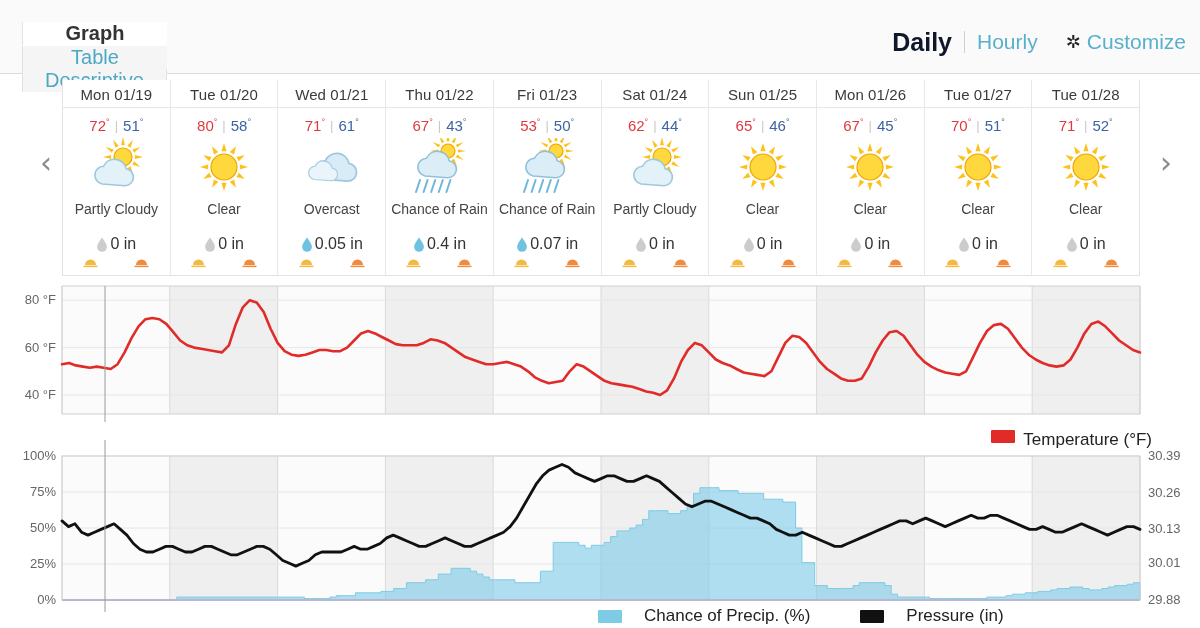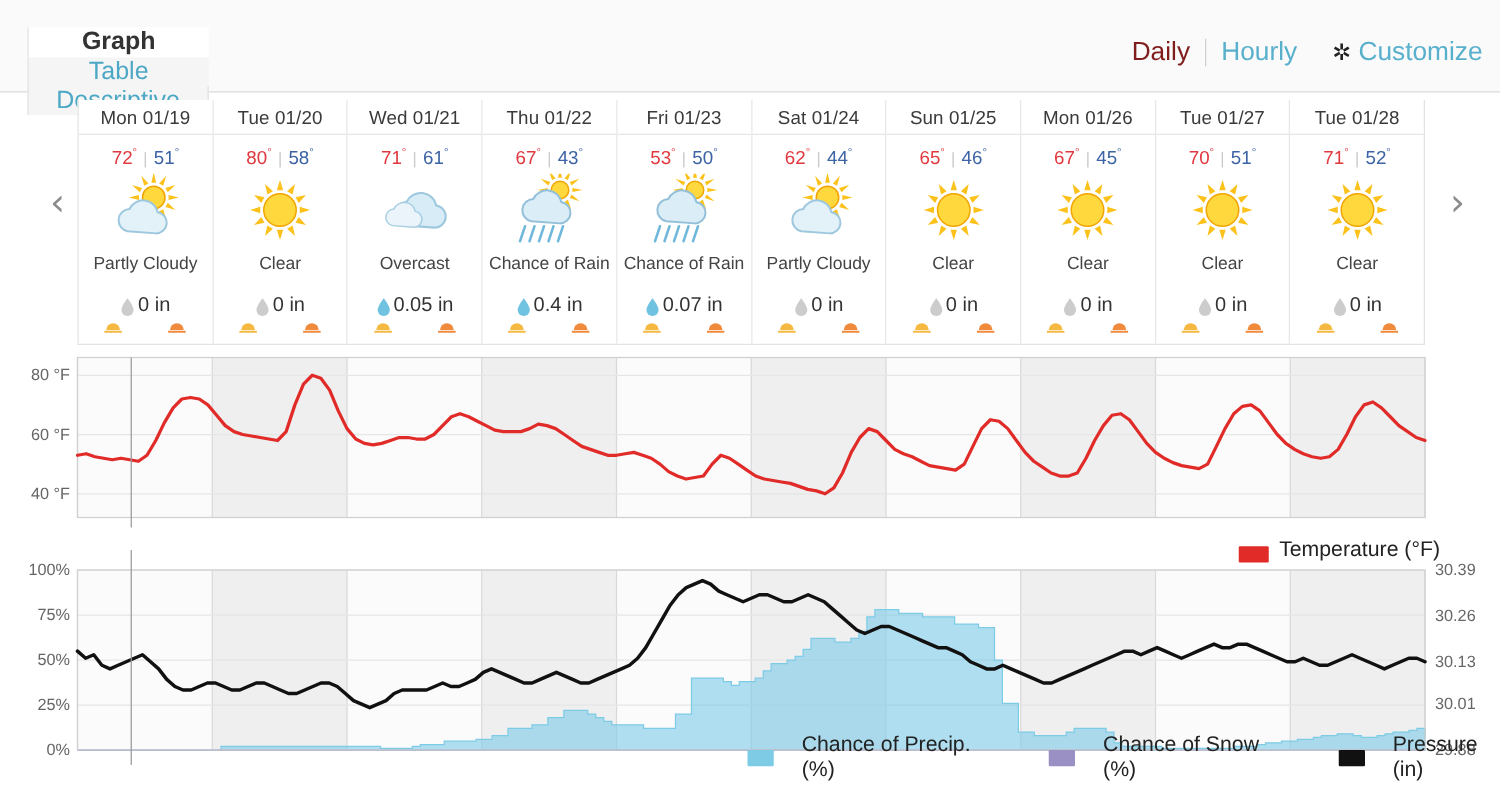--- a/index.html
+++ b/index.html
@@ -24,21 +24,21 @@
     border-left:1px solid #e2e2e2;
     background:#f5f5f5;
   }
   .tab:last-child { border-right:1px solid #e2e2e2; }
   .tab.active {
     background:#ffffff; color:#333; font-weight:bold;
     border-bottom:1px solid #ffffff;
   }
 
   .topright { position:absolute; right:14px; top:22px; display:flex; align-items:center; height:40px; gap:0; }
-  .daily { font-size:21px; font-weight:normal; color:#7f1d1d; padding:0 12px; cursor:pointer;}
+  .daily { font-size:25px; font-weight:bold; color:#0f172a; padding:0 12px; cursor:pointer;}
   .vsep { width:1px; height:22px; background:#cfcfcf; }
   .hourly { font-size:21px; color:#58b0cc; padding:0 12px; cursor:pointer;}
   .customize { font-size:21px; color:#58b0cc; padding-left:16px; display:flex; align-items:center; gap:6px; cursor:pointer;}
   .gear { font-size:18px; color:#222; line-height:1; }
 
   
   .daystrip {
     position:absolute; left:62px; top:80px; width:1078px; height:196px;
     display:flex; border:1px solid #e3e3e3; border-top:none; background:#fff;
   }
@@ -68,21 +68,21 @@
   }
   .nav-left { left:40px; }
   .nav-right { right:28px; }
 
   
   .chartwrap { position:absolute; left:0; }
 
   #tempchart { top:282px; left:0; width:1200px; height:142px; }
   #preciphart { top:440px; left:0; width:1200px; height:188px; }
 
-  .legend { position:absolute; display:flex; align-items:flex-end; gap:8px; font-size:17px; color:#222; }
+  .legend { position:absolute; display:flex; align-items:flex-start; gap:8px; font-size:17px; color:#222; }
   .swatch { width:24px; height:13px; display:inline-block; border-radius:1px; }
   #temp-legend { right:48px; top:430px; }
   #bottom-legend { left:578px; bottom:2px; display:flex; gap:30px; }
   .legend-item { display:flex; align-items:center; gap:22px; font-size:17px; color:#222;padding-left:20px; }
 </style>
 </head>
 <body>
 
 <div id="app">
 
@@ -664,22 +664,18 @@
       <polyline points="62.0,80.9 68.5,86.6 75.0,83.8 81.5,92.2 88.0,95.1 94.5,92.2 101.0,89.4 107.5,86.6 114.0,83.8 120.4,89.4 126.9,95.1 133.4,103.5 139.9,109.2 146.4,112.0 152.9,112.0 159.4,109.2 165.9,106.4 172.4,106.4 178.9,109.2 185.4,112.0 191.9,112.0 198.4,109.2 204.9,106.4 211.4,106.4 217.9,109.2 224.3,112.0 230.8,114.8 237.3,114.8 243.8,112.0 250.3,109.2 256.8,106.4 263.3,106.4 269.8,109.2 276.3,114.8 282.8,120.5 289.3,123.3 295.8,126.1 302.3,123.3 308.8,120.5 315.3,114.8 321.8,112.0 328.3,112.0 334.7,112.0 341.2,112.0 347.7,109.2 354.2,106.4 360.7,109.2 367.2,109.2 373.7,106.4 380.2,103.5 386.7,97.9 393.2,95.1 399.7,97.9 406.2,100.7 412.7,103.5 419.2,106.4 425.7,106.4 432.2,103.5 438.7,100.7 445.1,97.9 451.6,100.7 458.1,103.5 464.6,106.4 471.1,106.4 477.6,103.5 484.1,100.7 490.6,97.9 497.1,95.1 503.6,92.2 510.1,86.6 516.6,78.1 523.1,66.8 529.6,55.5 536.1,44.2 542.6,35.8 549.0,30.1 555.5,27.3 562.0,24.5 568.5,27.3 575.0,32.9 581.5,35.8 588.0,38.6 594.5,41.4 601.0,38.6 607.5,35.8 614.0,35.8 620.5,38.6 627.0,41.4 633.5,41.4 640.0,38.6 646.5,35.8 653.0,38.6 659.4,41.4 665.9,47.1 672.4,52.7 678.9,58.4 685.4,64.0 691.9,66.8 698.4,64.0 704.9,61.2 711.4,61.2 717.9,64.0 724.4,66.8 730.9,69.6 737.4,72.5 743.9,75.3 750.4,78.1 756.9,78.1 763.3,80.9 769.8,83.8 776.3,89.4 782.8,92.2 789.3,95.1 795.8,95.1 802.3,92.2 808.8,95.1 815.3,97.9 821.8,100.7 828.3,103.5 834.8,106.4 841.3,106.4 847.8,103.5 854.3,100.7 860.8,97.9 867.3,95.1 873.7,92.2 880.2,89.4 886.7,86.6 893.2,83.8 899.7,80.9 906.2,80.9 912.7,83.8 919.2,80.9 925.7,78.1 932.2,80.9 938.7,83.8 945.2,86.6 951.7,83.8 958.2,80.9 964.7,78.1 971.2,75.3 977.7,78.1 984.1,78.1 990.6,75.3 997.1,75.3 1003.6,78.1 1010.1,80.9 1016.6,83.8 1023.1,86.6 1029.6,89.4 1036.1,89.4 1042.6,86.6 1049.1,89.4 1055.6,92.2 1062.1,92.2 1068.6,89.4 1075.1,86.6 1081.6,83.8 1088.0,86.6 1094.5,89.4 1101.0,92.2 1107.5,95.1 1114.0,92.2 1120.5,89.4 1127.0,86.6 1133.5,86.6 1140.0,89.4" fill="none" stroke="#111111" stroke-width="2.8" stroke-linejoin="round" stroke-linecap="round"></polyline>
       <line x1="105" x2="105" y1="0" y2="172" stroke="#9a9a9a" stroke-width="1"></line>
     </svg>
 
   <div class="legend" id="bottom-legend">
     <span class="legend-item">
       <span class="swatch" id="sw-precip" style="background: rgb(126, 203, 230);"></span>
       <span>Chance of Precip. (%)</span>
     </span>
     <span class="legend-item">
-      <span class="swatch" id="sw-snow" style="background: rgb(154, 144, 196);"></span>
-      <span>Chance of Snow (%)</span>
-    </span>
-    <span class="legend-item">
       <span class="swatch" id="sw-press" style="background: rgb(17, 17, 17);"></span>
       <span>Pressure (in)</span>
     </span>
   </div>
 
 </div>
 
 </body></html>

